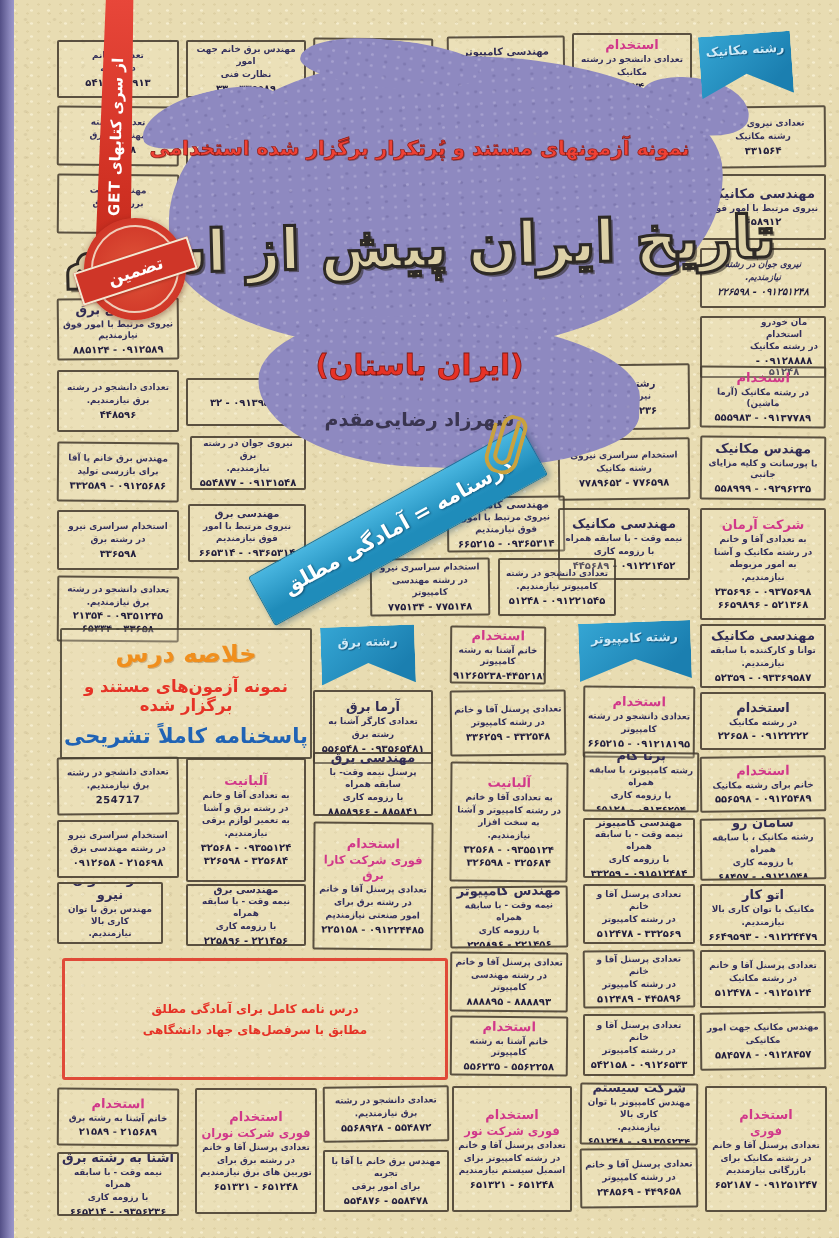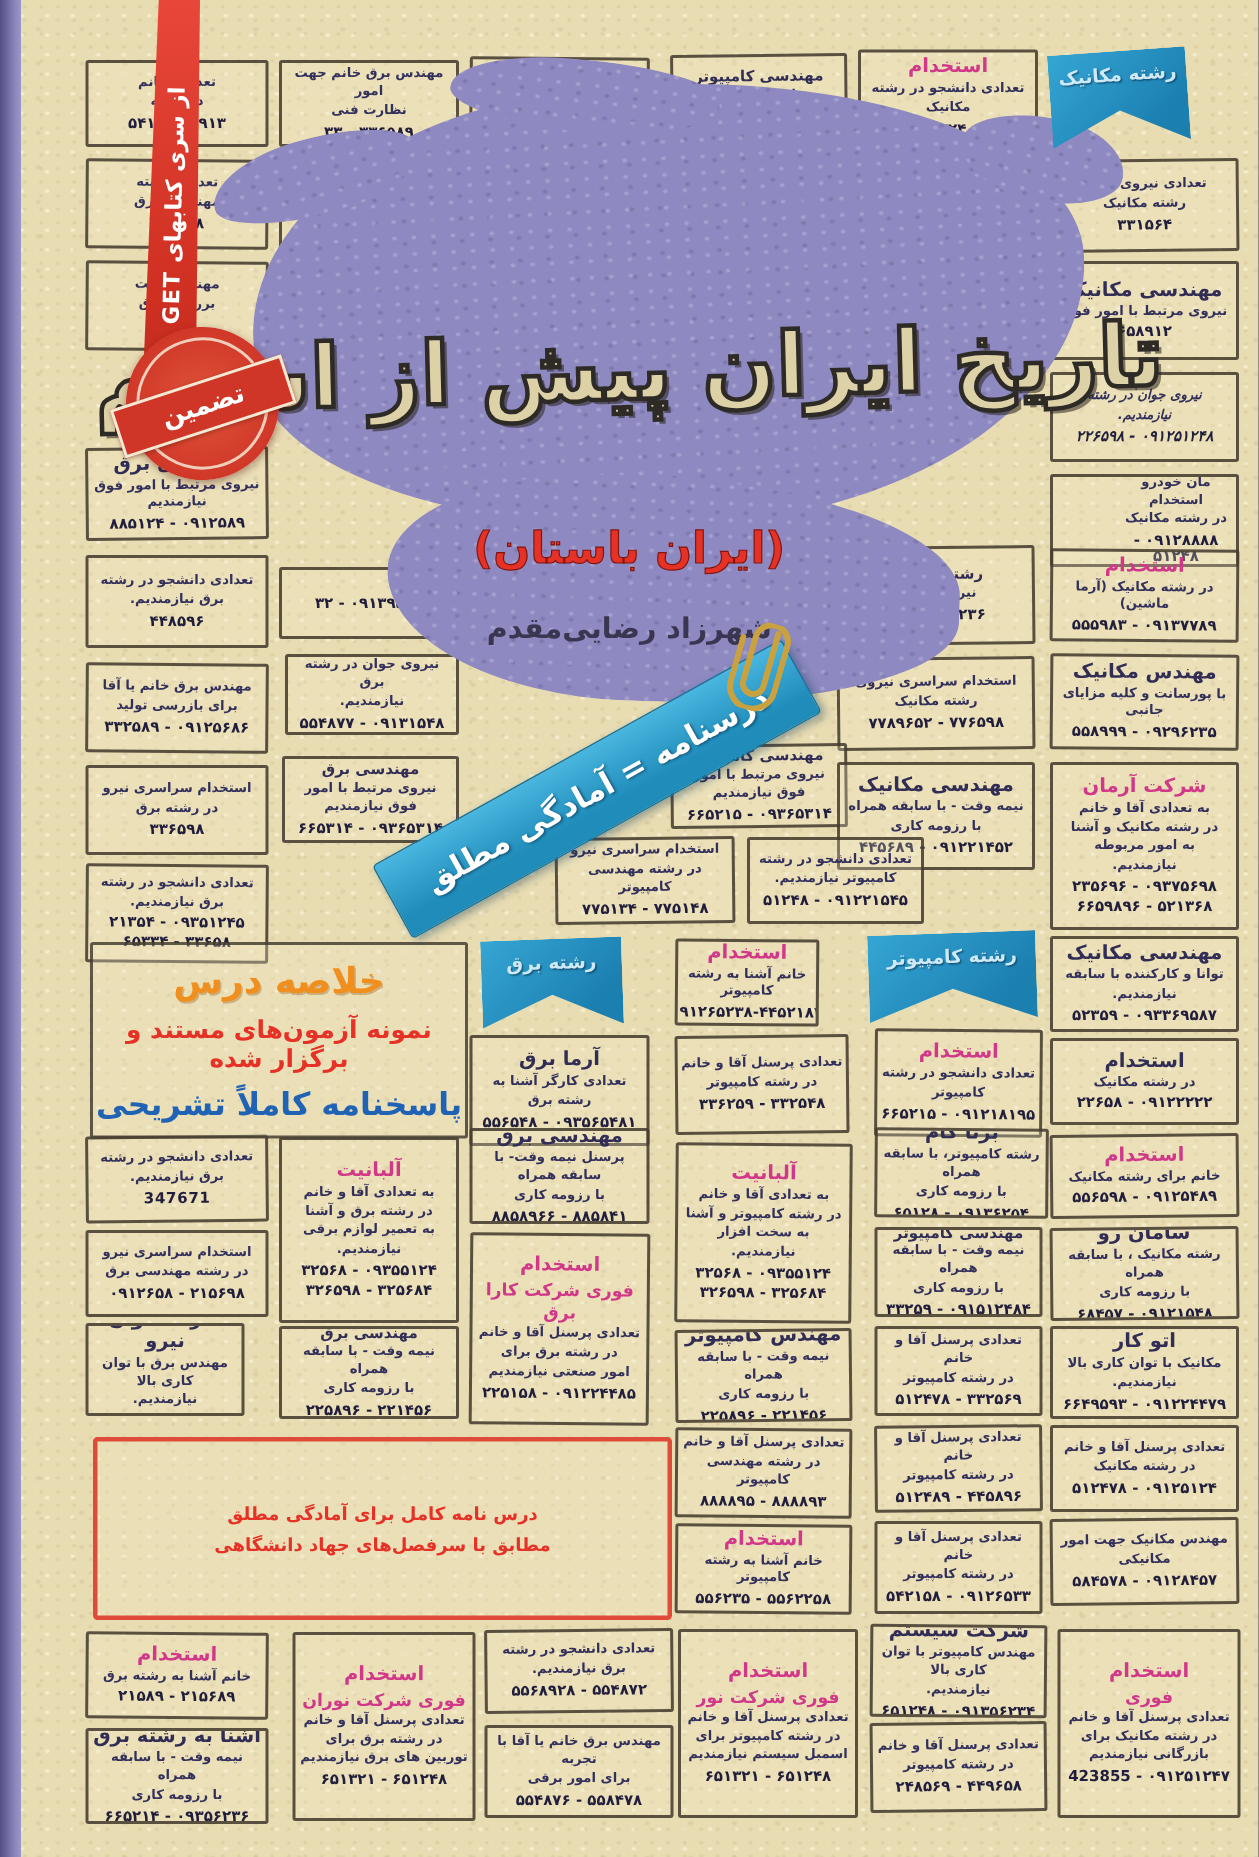--- a/index.html
+++ b/index.html
@@ -293,21 +293,21 @@
         <div class="ad-ph">۰۹۳۳۶۹۵۸۷ - ۵۲۳۵۹</div>
       </div>
       <div class="ad" style="left: 700px; top: 692px; width: 126px; height: 58px;">
         <div class="ad-t ">استخدام</div>
         <div class="ad-l">در رشته مکانیک</div>
         <div class="ad-ph">۰۹۱۲۲۲۲۲ - ۲۲۶۵۸</div>
       </div>
       <div class="ad" style="left: 57px; top: 757px; width: 122px; height: 58px;">
         <div class="ad-l">تعدادی دانشجو در رشته</div>
         <div class="ad-l">برق نیازمندیم.</div>
-        <div class="ad-ph">347671</div>
+        <div class="ad-ph">254717</div>
       </div>
       <div class="ad" style="left: 186px; top: 758px; width: 120px; height: 124px;">
         <div class="ad-t p">آلبانیت</div>
         <div class="ad-l">به تعدادی آقا و خانم</div>
         <div class="ad-l">در رشته برق و آشنا</div>
         <div class="ad-l">به تعمیر لوازم برقی</div>
         <div class="ad-l">نیازمندیم.</div>
         <div class="ad-ph">۰۹۳۵۵۱۲۴ - ۳۲۵۶۸</div>
         <div class="ad-ph">۳۲۵۶۸۴ - ۳۲۶۵۹۸</div>
       </div>
@@ -468,30 +468,31 @@
         <div class="ad-l">تعدادی پرسنل آقا و خانم</div>
         <div class="ad-l">در رشته کامپیوتر</div>
         <div class="ad-ph">۴۴۹۶۵۸ - ۲۴۸۵۶۹</div>
       </div>
       <div class="ad" style="left: 705px; top: 1086px; width: 122px; height: 126px;">
         <div class="ad-t p">استخدام</div>
         <div class="ad-sub">فوری</div>
         <div class="ad-l">تعدادی پرسنل آقا و خانم</div>
         <div class="ad-l">در رشته مکانیک برای</div>
         <div class="ad-l">بازرگانی نیازمندیم</div>
-        <div class="ad-ph">۰۹۱۲۵۱۲۴۷ - 423855</div>
+        <div class="ad-ph">۰۹۱۲۵۱۲۴۷ - ۶۵۲۱۸۷</div>
       </div>
     </div>
 
   <div class="splash b1"></div>
   <div class="splash b2"></div>
   <div class="splash b3"></div>
   <div class="splash b4"></div>
   <div class="splash b5"></div>
 
+  <div class="cover-text tagline">نمونه آزمونهای مستند و پُرتکرار برگزار شده استخدامی</div>
   <div class="cover-text main-title">تاریخ ایران پیش از اسلام</div>
   <div class="cover-text subtitle">(ایران باستان)</div>
   <div class="cover-text author">شهرزاد رضایی‌مقدم</div>
 
   <div class="get-ribbon">
     <div class="get-text">از سری کتابهای GET</div>
   </div>
   <div class="stamp">
     <div class="stamp-circle"></div>
     <div class="stamp-ring"></div>

